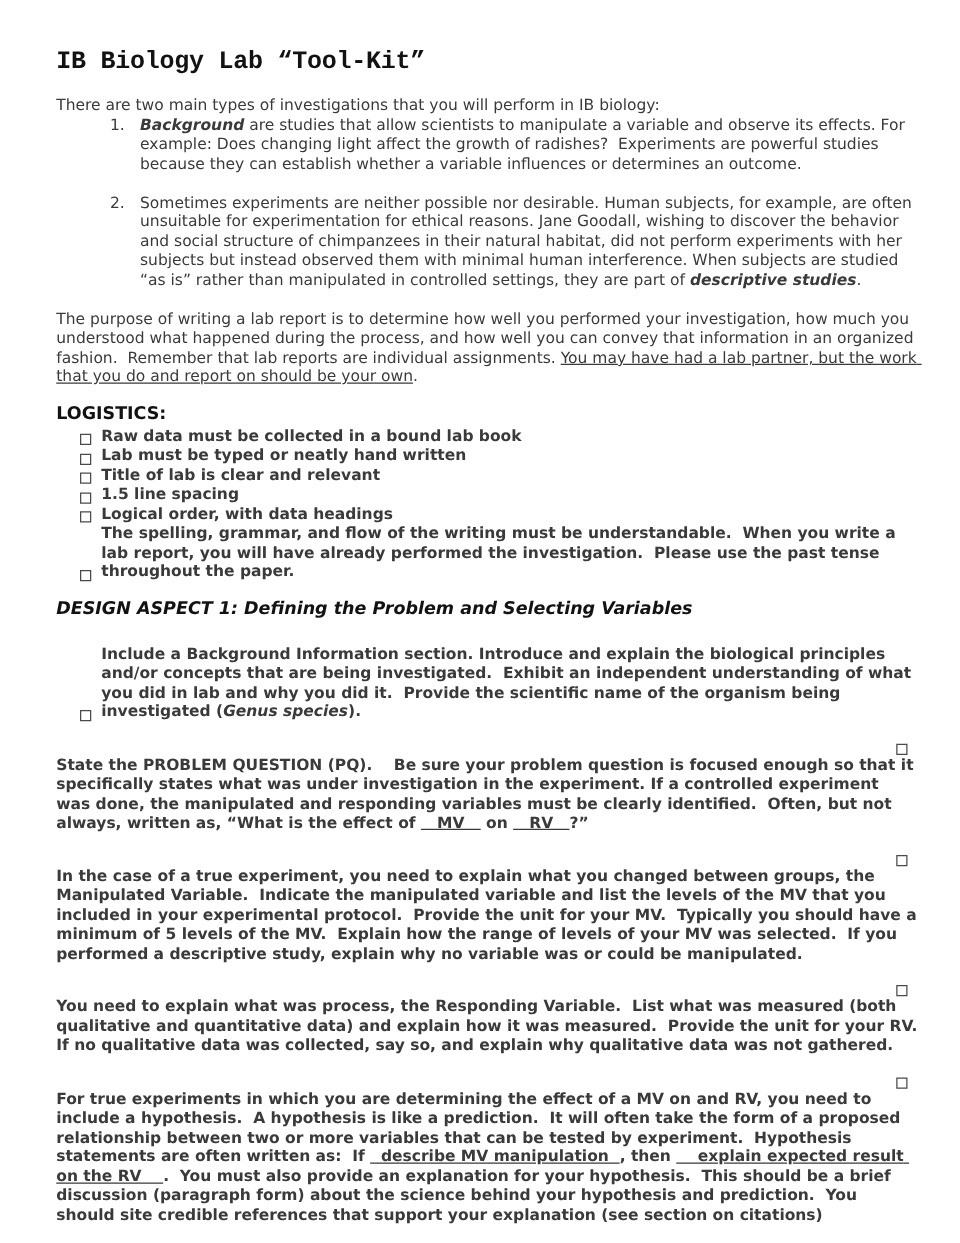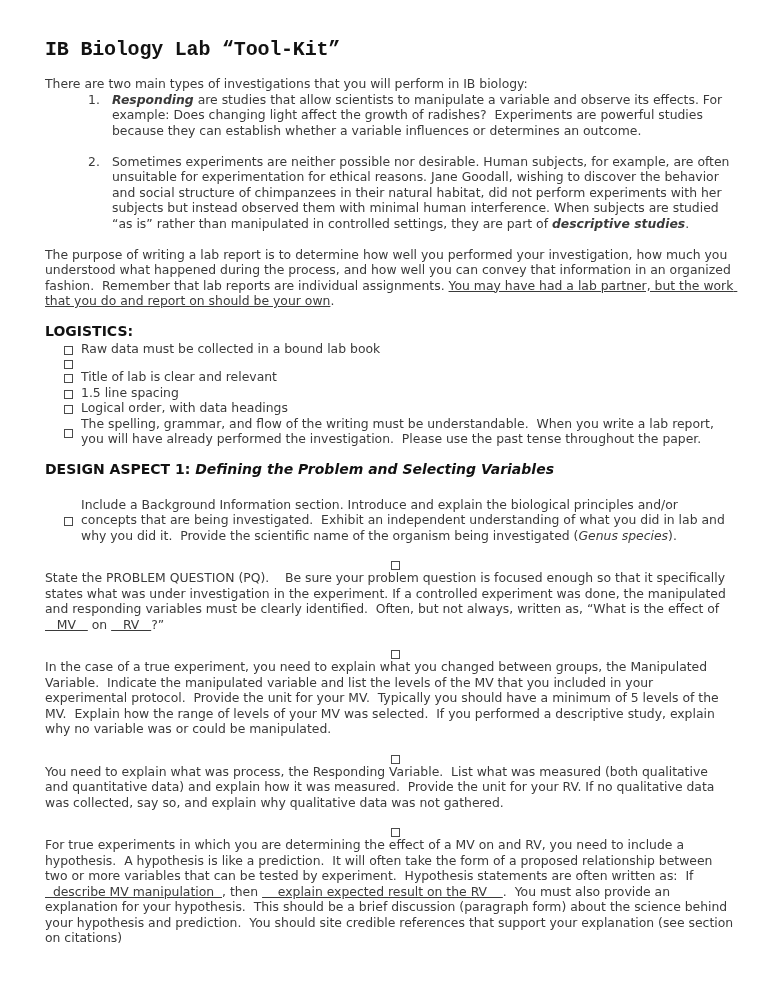--- a/index.html
+++ b/index.html
@@ -37,67 +37,68 @@
   .h2 {
     font-size: 14px;
     line-height: 17px;
     font-weight: bold;
     color: #121212;
     margin: 14px 0 1px 0;
   }
   .h2.design { margin-top: 14px; margin-bottom: 0; }
 
   .checklist { list-style: none; margin: 0; padding: 0; }
-  .checkitem { display: flex; align-items: center; }
+  .checkitem { display: flex; align-items: flex-end; font-weight: bold; }
   .checkbox {
     flex: none;
     width: 7px;
     height: 7px;
     border: 1px solid #4a4a4a;
     margin: 4px 8px 0 19px;
     background: #ffffff;
   }
   .checklist.spaced { margin-top: 19px; }
   .checklist.spaced .checkitem + .checkitem { margin-top: 14px; flex-direction: column; }
 
-  .b { font-weight: bold; }
+  .b { font-weight: bold; font-style: italic; }
   .i { font-style: italic; }
   .u { text-decoration: underline; }
 </style>
 </head>
 <body>
 
 <div class="page">
 
   <h1 class="title">IB Biology Lab “Tool-Kit”</h1>
 
   <p class="para">There are two main types of investigations that you will perform in IB biology:</p>
 
   <ol class="numlist">
     <li class="numitem">
       <span class="num">1.</span>
-      <span class="txt"><span class="b i">Responding</span><span> are studies that allow scientists to manipulate a variable and observe its effects. For example: Does changing light affect the growth of radishes?  Experiments are powerful studies because they can establish whether a variable influences or determines an outcome.</span></span>
+      <span class="txt"><span class="b i">Background</span><span> are studies that allow scientists to manipulate a variable and observe its effects. For example: Does changing light affect the growth of radishes?  Experiments are powerful studies because they can establish whether a variable influences or determines an outcome.</span></span>
     </li>
     <li class="numitem">
       <span class="num">2.</span>
       <span class="txt"><span>Sometimes experiments are neither possible nor desirable. Human subjects, for example, are often unsuitable for experimentation for ethical reasons. Jane Goodall, wishing to discover the behavior and social structure of chimpanzees in their natural habitat, did not perform experiments with her subjects but instead observed them with minimal human interference. When subjects are studied “as is” rather than manipulated in controlled settings, they are part of </span><span class="b i">descriptive studies</span><span>.</span></span>
     </li>
   </ol>
 
   <p class="para purpose"><span>The purpose of writing a lab report is to determine how well you performed your investigation, how much you understood what happened during the process, and how well you can convey that information in an organized fashion.  Remember that lab reports are individual assignments. </span><span class="u">You may have had a lab partner, but the work that you do and report on should be your own</span><span>.</span></p>
 
   <h2 class="h2">LOGISTICS:</h2>
 
   <ul class="checklist tight">
     <li class="checkitem">
       <span class="checkbox"></span>
       <span class="txt"><span>Raw data must be collected in a bound lab book</span></span>
     </li>
     <li class="checkitem">
       <span class="checkbox"></span>
+      <span class="txt"><span>Lab must be typed or neatly hand written</span></span>
     </li>
     <li class="checkitem">
       <span class="checkbox"></span>
       <span class="txt"><span>Title of lab is clear and relevant</span></span>
     </li>
     <li class="checkitem">
       <span class="checkbox"></span>
       <span class="txt"><span>1.5 line spacing</span></span>
     </li>
     <li class="checkitem">

